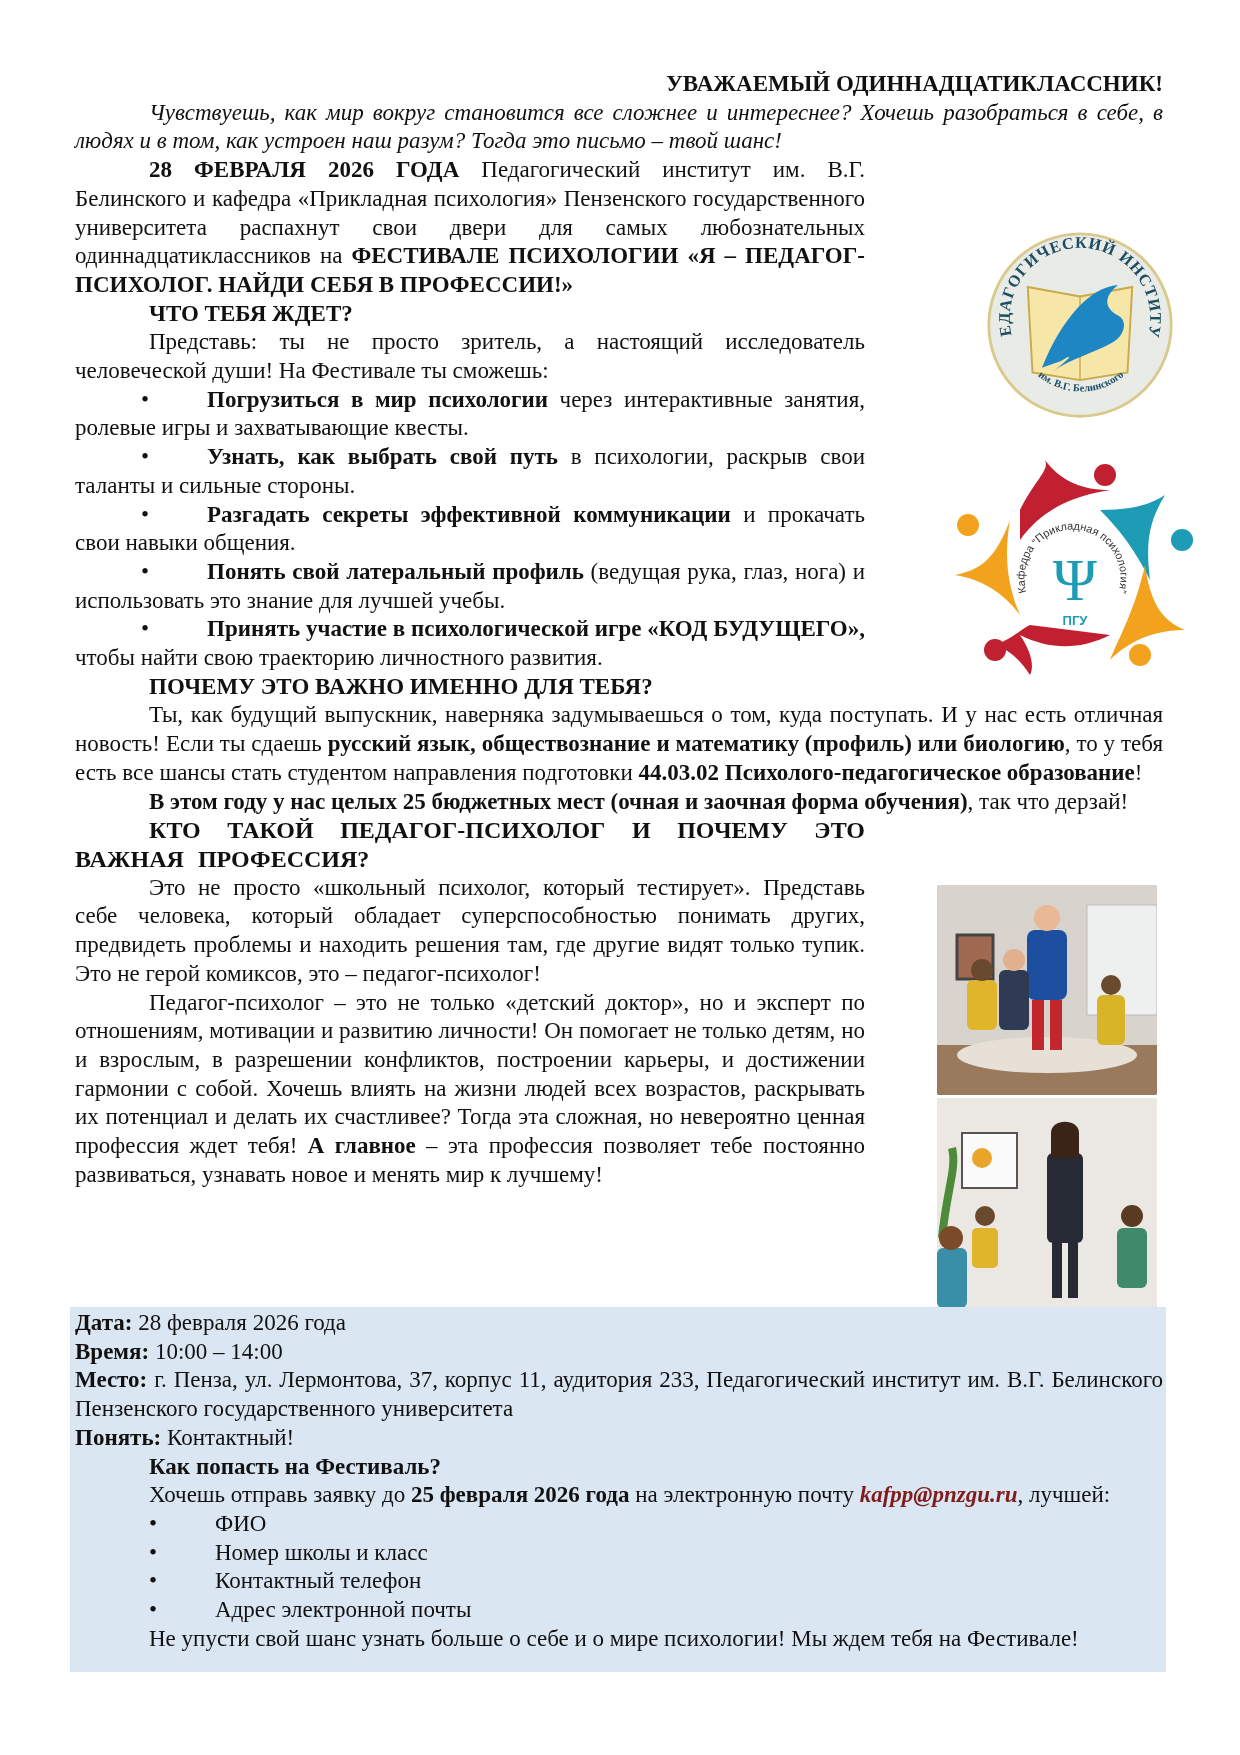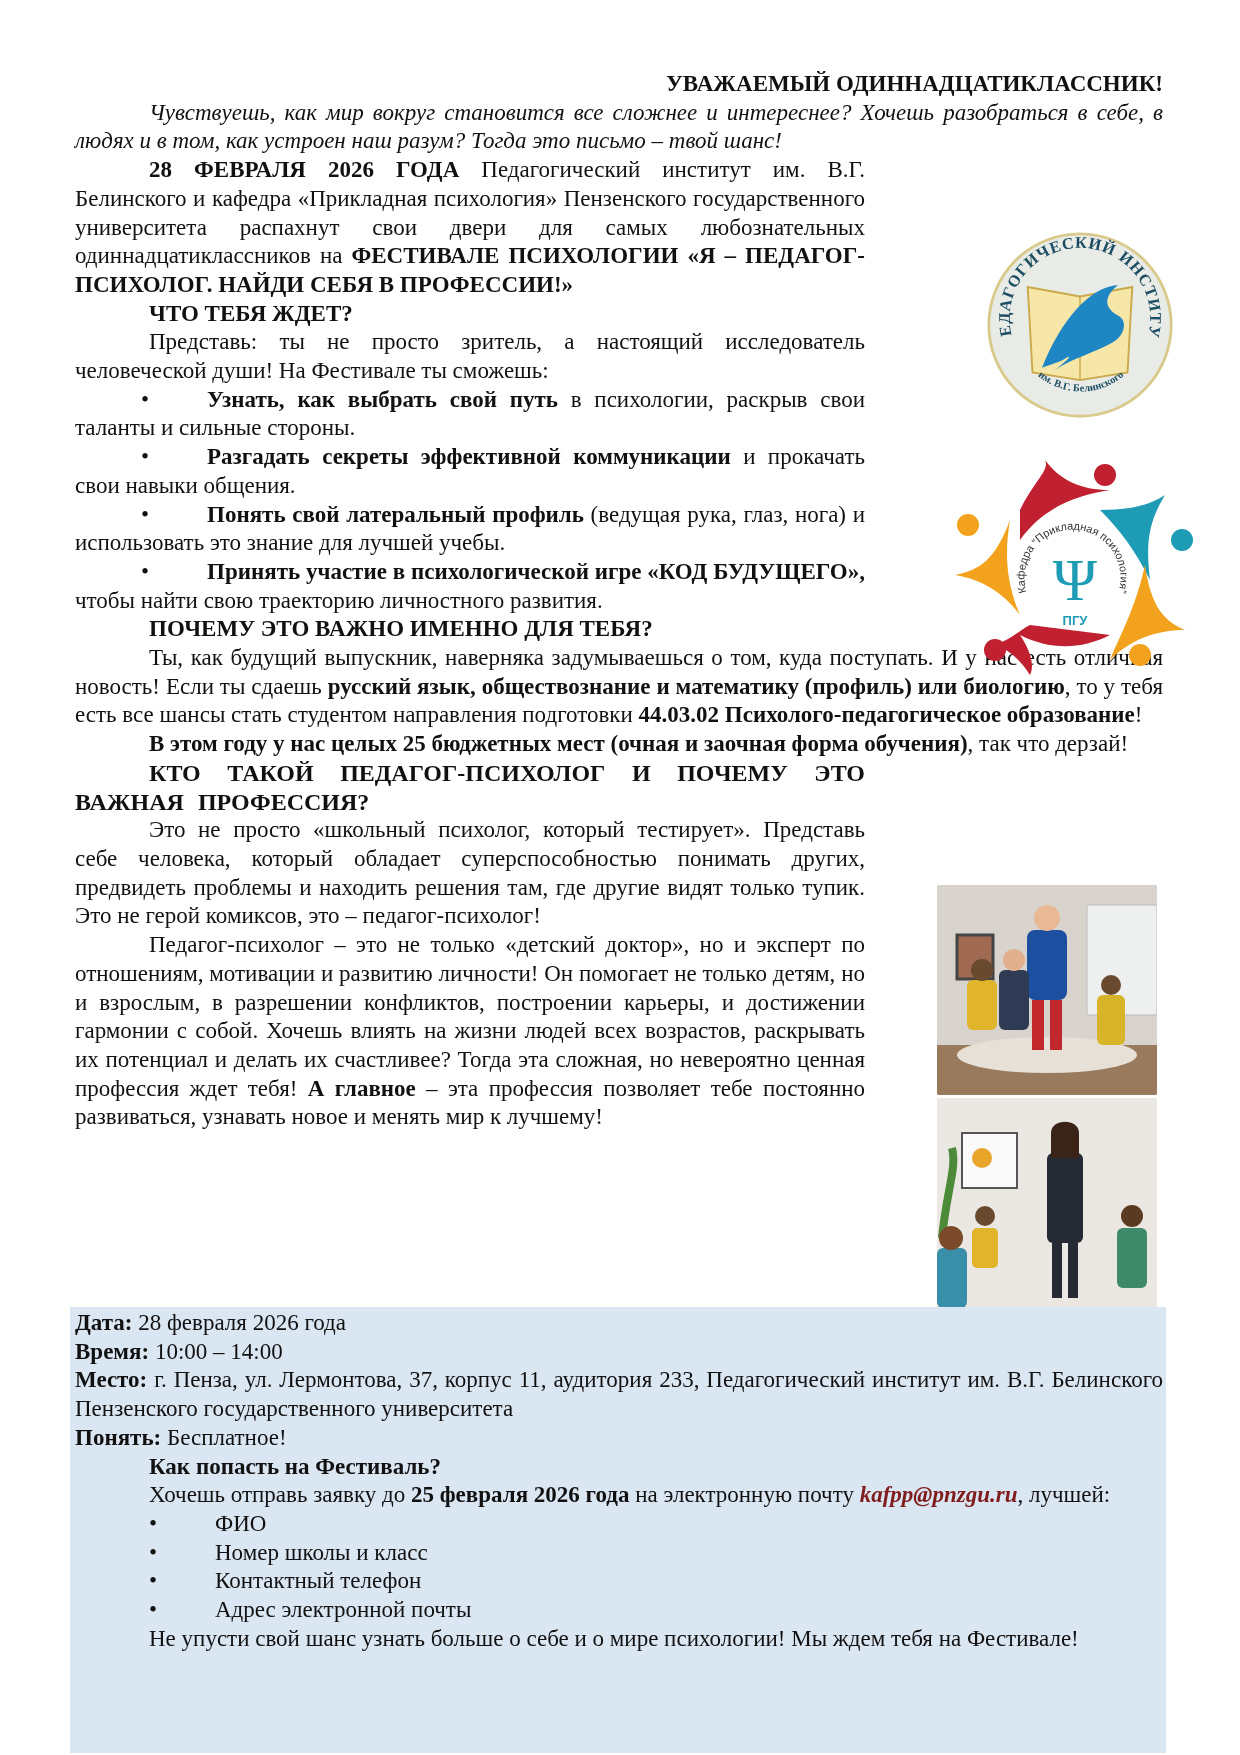--- a/index.html
+++ b/index.html
@@ -12,37 +12,38 @@
   .indent{text-indent:74px;}
   .title{font-weight:bold;text-align:right;font-size:23px;margin-bottom:0;}
   .ital{font-style:italic;}
   .b{font-weight:bold;}
   .bi{font-weight:bold;}
   .logo1{position:absolute;left:985px;top:230px;width:190px;height:190px;}
   .logo2{position:absolute;left:950px;top:450px;width:245px;height:225px;}
   .photo{position:absolute;left:937px;width:220px;border-radius:2px;overflow:hidden;}
   .photo1{top:885px;height:210px;background:linear-gradient(180deg,#d9d4cf 0%,#cfc7c0 55%,#a98f76 80%,#8a6a4d 100%);}
   .photo2{top:1098px;height:210px;background:linear-gradient(180deg,#ebe7e2 0%,#e2ddd6 60%,#b9a186 100%);}
-  .info{position:absolute;left:70px;top:1307px;width:1096px;height:446px;background:#dbe6f3;}
+  .info{position:absolute;left:70px;top:1307px;width:1096px;height:365px;background:#dbe6f3;}
   .info-inner{position:absolute;left:5px;top:2px;width:1088px;}
   .email{font-style:italic;font-weight:bold;}
 </style>
 </head>
 <body>
 
 <div class="page">
   <p class="title">УВАЖАЕМЫЙ ОДИННАДЦАТИКЛАССНИК!</p>
   <p class="full indent ital">Чувствуешь, как мир вокруг становится все сложнее и интереснее? Хочешь разобраться в себе, в людях и в том, как устроен наш разум? Тогда это письмо – твой шанс!</p>
 
   <p class="narrow indent"><span class="b">28 ФЕВРАЛЯ 2026 ГОДА</span><span> Педагогический институт им. В.Г. Белинского и кафедра «Прикладная психология» Пензенского государственного университета распахнут свои двери для самых любознательных одиннадцатиклассников на </span><span class="b">ФЕСТИВАЛЕ ПСИХОЛОГИИ «Я – ПЕДАГОГ-ПСИХОЛОГ. НАЙДИ СЕБЯ В ПРОФЕССИИ!»</span></p>
 
   <p class="narrow indent bi">ЧТО ТЕБЯ ЖДЕТ?</p>
   <p class="narrow indent">Представь: ты не просто зритель, а настоящий исследователь человеческой души! На Фестивале ты сможешь:</p>
 
   <div id="activities">
+      <p class="narrow"><span style="display: inline-block; width: 66px; padding-left: 66px;">•</span><span class="b">Погрузиться в мир психологии</span><span> через интерактивные занятия, ролевые игры и захватывающие квесты.</span></p>
       <p class="narrow"><span style="display: inline-block; width: 66px; padding-left: 66px;">•</span><span class="b">Узнать, как выбрать свой путь</span><span> в психологии, раскрыв свои таланты и сильные стороны.</span></p>
       <p class="narrow"><span style="display: inline-block; width: 66px; padding-left: 66px;">•</span><span class="b">Разгадать секреты эффективной коммуникации</span><span> и прокачать свои навыки общения.</span></p>
       <p class="narrow"><span style="display: inline-block; width: 66px; padding-left: 66px;">•</span><span class="b">Понять свой латеральный профиль</span><span> (ведущая рука, глаз, нога) и использовать это знание для лучшей учебы.</span></p>
       <p class="narrow"><span style="display: inline-block; width: 66px; padding-left: 66px;">•</span><span class="b">Принять участие в психологической игре «КОД БУДУЩЕГО»,</span><span> чтобы найти свою траекторию личностного развития.</span></p>
     </div>
 
   <p class="narrow indent bi">ПОЧЕМУ ЭТО ВАЖНО ИМЕННО ДЛЯ ТЕБЯ?</p>
   <p class="full indent"><span>Ты, как будущий выпускник, наверняка задумываешься о том, куда поступать. И у нас есть отличная новость! Если ты сдаешь </span><span class="b">русский язык, обществознание и математику (профиль) или биологию</span><span>, то у тебя есть все шансы стать студентом направления подготовки </span><span class="b">44.03.02 Психолого-педагогическое образование</span><span>!</span></p>
   <p class="full indent"><span class="b">В этом году у нас целых 25 бюджетных мест (очная и заочная форма обучения)</span><span>, так что дерзай!</span></p>
 
@@ -122,21 +123,21 @@
     <rect x="180" y="130" width="30" height="60" rx="6" fill="#3e8a6a"></rect>
     <circle cx="195" cy="118" r="11" fill="#5a3a22"></circle>
   </svg>
 </div>
 
 <div class="info" style="background: rgb(219, 230, 243);">
   <div class="info-inner">
     <p><span class="b">Дата:</span><span> 28 февраля 2026 года</span></p>
     <p><span class="b">Время:</span><span> 10:00 – 14:00</span></p>
     <p class="full"><span class="b">Место:</span><span> г. Пенза, ул. Лермонтова, 37, корпус 11, аудитория 233, Педагогический институт им. В.Г. Белинского Пензенского государственного университета</span></p>
-    <p><span class="b">Понять:</span><span> Бесплатное!</span></p>
+    <p><span class="b">Понять:</span><span> Контактный!</span></p>
     <p class="indent b">Как попасть на Фестиваль?</p>
     <p class="indent"><span>Хочешь отправь заявку до </span><span class="b">25 февраля 2026 года</span><span> на электронную почту </span><a class="email" style="color:#7f1d1d;text-decoration:none;">kafpp@pnzgu.ru</a><span>, лучшей:</span></p>
     <div id="fields">
         <p><span style="display: inline-block; width: 66px; padding-left: 74px;">•</span><span>ФИО</span></p>
         <p><span style="display: inline-block; width: 66px; padding-left: 74px;">•</span><span>Номер школы и класс</span></p>
         <p><span style="display: inline-block; width: 66px; padding-left: 74px;">•</span><span>Контактный телефон</span></p>
         <p><span style="display: inline-block; width: 66px; padding-left: 74px;">•</span><span>Адрес электронной почты</span></p>
       </div>
     <p class="indent">Не упусти свой шанс узнать больше о себе и о мире психологии! Мы ждем тебя на Фестивале!</p>
   </div>

